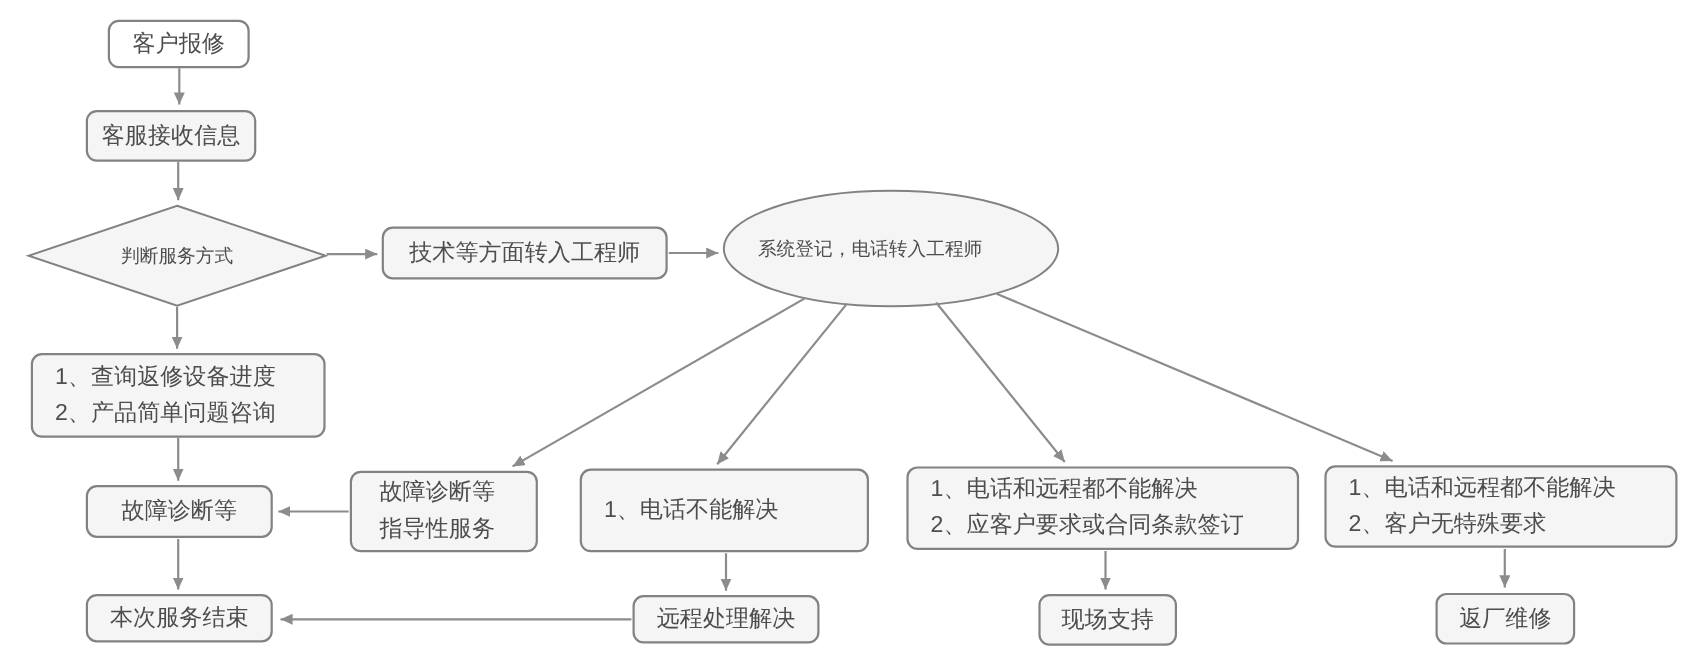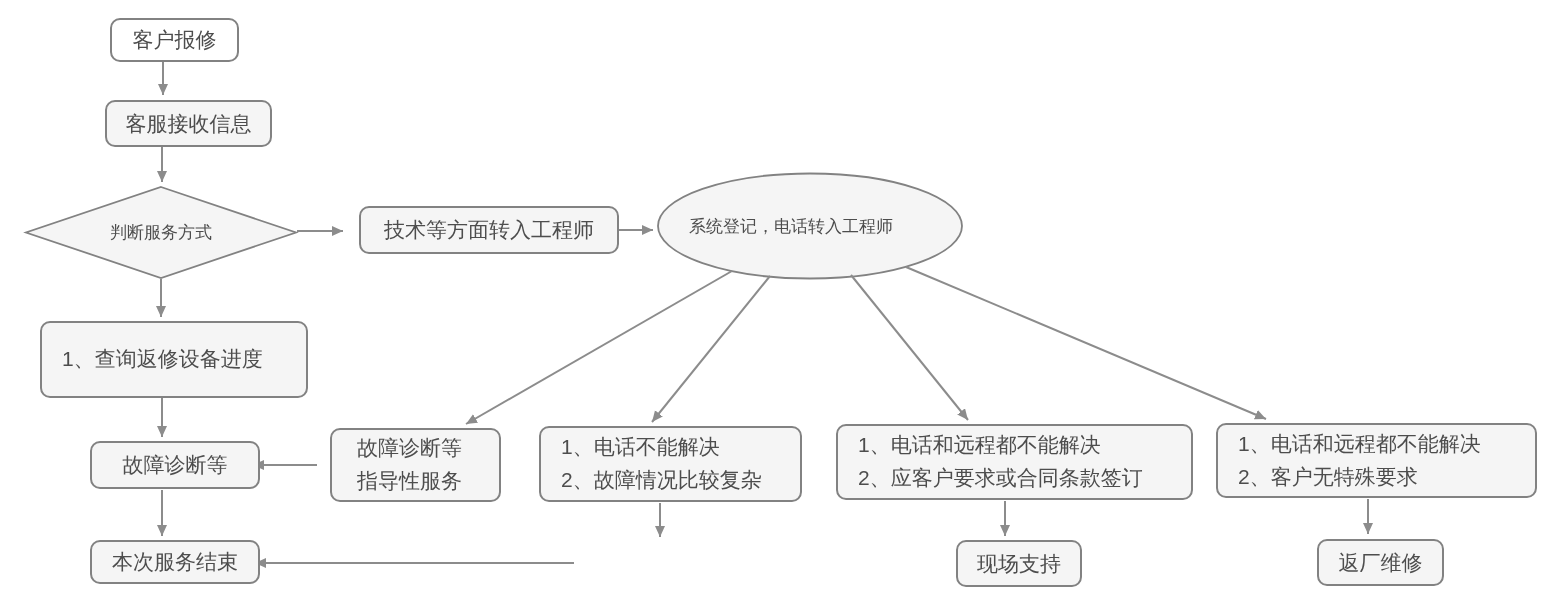--- a/index.html
+++ b/index.html
@@ -17,21 +17,21 @@
   .arrow{stroke:var(--arrow);stroke-width:2;fill:none}
   .shape{fill:var(--node-fill);stroke:var(--node-border);stroke-width:1.8}
   .arrowhead-path{fill:var(--arrow)}
   .node{
     position:absolute;
     border:2px solid var(--node-border);
     border-radius:10px;
     background:var(--node-fill);
     display:flex;align-items:center;justify-content:center;
     font-size:21px;color:var(--text);
-    line-height:1.5;white-space:nowrap;margin-left:12px;
+    line-height:1.5;white-space:nowrap;
   }
   .node.start{background:var(--start-node-fill)}
   .node.list{flex-direction:column;align-items:flex-start;padding-left:20px;line-height:1.55}
   .node.list2{flex-direction:column;align-items:flex-start;justify-content:center;padding-left:25px;line-height:1.55}
   .overlay{
     position:absolute;border:none;background:transparent;
     display:flex;align-items:center;justify-content:center;
     font-size:17px;color:var(--text);white-space:nowrap;
   }
 </style>
@@ -66,58 +66,61 @@
     <line class="arrow" x1="660" y1="503" x2="660" y2="537" marker-end="url(#arrowhead)"></line>
     <line class="arrow" x1="574" y1="563" x2="255" y2="563" marker-end="url(#arrowhead)"></line>
     <line class="arrow" x1="1005" y1="501" x2="1005" y2="536" marker-end="url(#arrowhead)"></line>
     <line class="arrow" x1="1368" y1="499" x2="1368" y2="534" marker-end="url(#arrowhead)"></line>
   </svg>
 
   <div class="node start" style="left:98px;top:18px;width:129px;height:44px">
     <span>客户报修</span>
   </div>
 
-  <div class="node" style="left:93px;top:100px;width:167px;height:47px">
+  <div class="node" style="left:78px;top:100px;width:155px;height:47px">
     <span>客服接收信息</span>
   </div>
 
   <div class="overlay" style="left:25px;top:186px;width:272px;height:93px">
     <span>判断服务方式</span>
   </div>
 
   <div class="node" style="left:347px;top:206px;width:260px;height:48px">
     <span>技术等方面转入工程师</span>
   </div>
 
   <div class="overlay" style="left:638px;top:173px;width:306px;height:106px">
     <span>系统登记，电话转入工程师</span>
   </div>
 
   <div class="node list" style="left:28px;top:321px;width:268px;height:77px">
     <span>1、查询返修设备进度</span>
+    <span>2、产品简单问题咨询</span>
   </div>
 
   <div class="node" style="left:78px;top:441px;width:170px;height:48px">
     <span>故障诊断等</span>
   </div>
 
   <div class="node list2" style="left:318px;top:428px;width:171px;height:74px">
     <span>故障诊断等</span>
     <span>指导性服务</span>
   </div>
 
   <div class="node" style="left:78px;top:540px;width:170px;height:44px">
     <span>本次服务结束</span>
   </div>
 
   <div class="node list" style="left:527px;top:426px;width:263px;height:76px">
     <span>1、电话不能解决</span>
-    <span>2、故障情况比较复杂</span>
   </div>
 
+  <div class="node" style="left:575px;top:541px;width:170px;height:44px">
+    <span>远程处理解决</span>
+  </div>
 
   <div class="node list" style="left:824px;top:424px;width:357px;height:76px">
     <span>1、电话和远程都不能解决</span>
     <span>2、应客户要求或合同条款签订</span>
   </div>
 
   <div class="node" style="left:944px;top:540px;width:126px;height:47px">
     <span>现场支持</span>
   </div>
 

